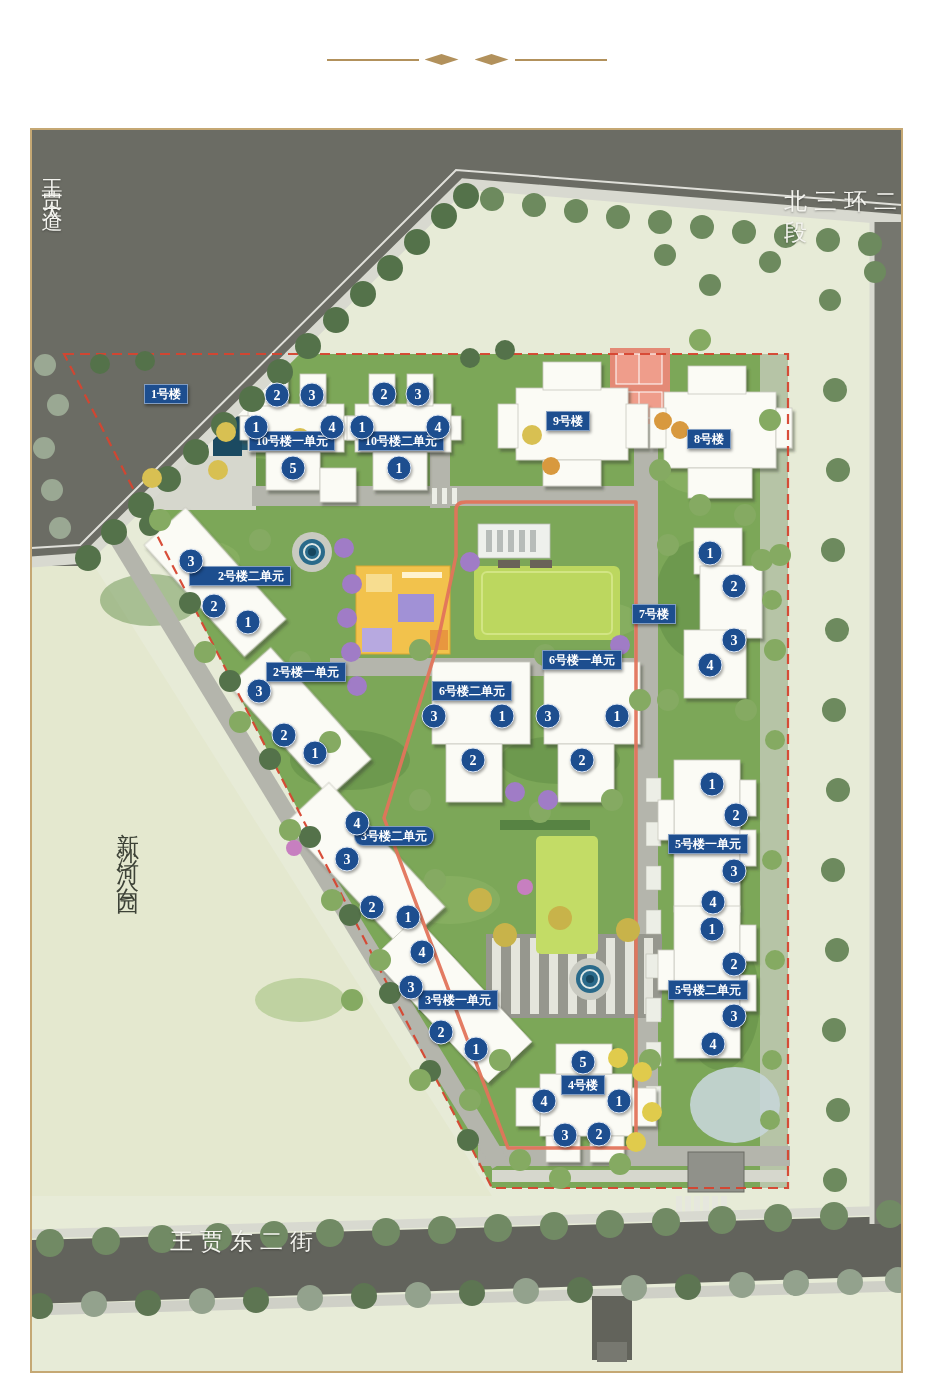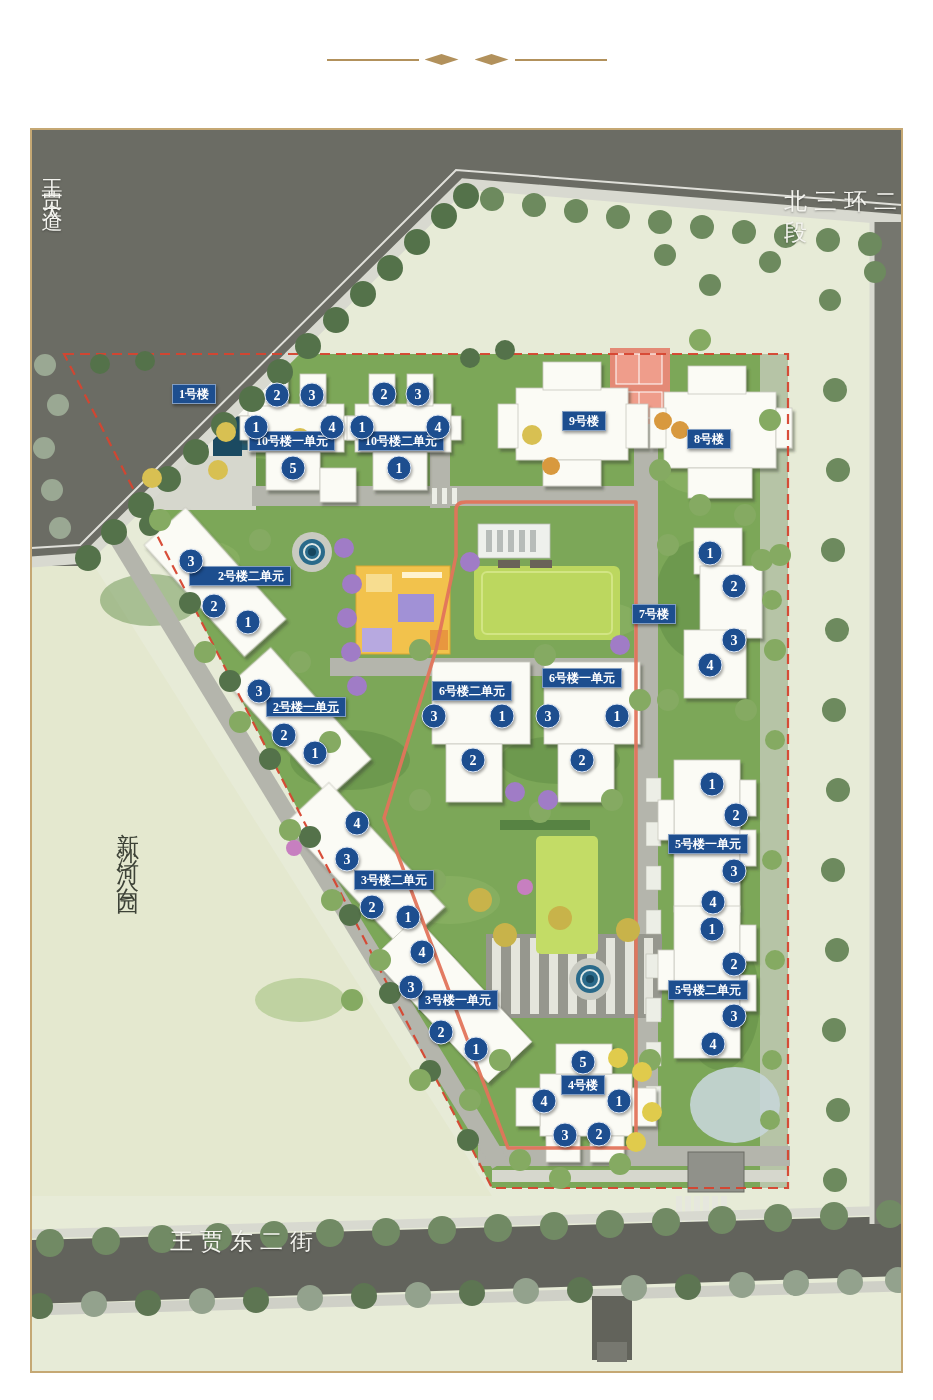--- a/index.html
+++ b/index.html
@@ -503,57 +503,57 @@
 
     <rect x="31" y="129" width="871" height="1243" fill="none" stroke="#c5a874" stroke-width="2"></rect>
   </svg>
 
   <div class="street street-v" style="left:38px;top:162px;">王贾大道</div>
   <div class="street street-h" style="left:752px;top:186px;margin-left:32px;">北三环二段</div>
   <div class="street street-h" style="left:170px;top:1226px;">王贾东二街</div>
   <div class="park-label" style="left:112px;top:815px;">新沙河公园</div>
 
   <div class="markers">
-      <div class="bldg-label" style="left: 194px; top: 394px;">1号楼</div>
+      <div class="bldg-label" style="left: 166px; top: 394px;">1号楼</div>
       <div class="bldg-label" style="left: 292px; top: 441px;">10号楼一单元</div>
       <div class="unit-circle" style="left: 277px; top: 395px;">2</div>
       <div class="unit-circle" style="left: 312px; top: 395px;">3</div>
       <div class="unit-circle" style="left: 256px; top: 427px;">1</div>
       <div class="unit-circle" style="left: 332px; top: 427px;">4</div>
       <div class="unit-circle" style="left: 293px; top: 468px;">5</div>
       <div class="bldg-label" style="left: 401px; top: 441px;">10号楼二单元</div>
       <div class="unit-circle" style="left: 384px; top: 394px;">2</div>
       <div class="unit-circle" style="left: 418px; top: 394px;">3</div>
       <div class="unit-circle" style="left: 362px; top: 427px;">1</div>
       <div class="unit-circle" style="left: 438px; top: 427px;">4</div>
       <div class="unit-circle" style="left: 399px; top: 468px;">1</div>
-      <div class="bldg-label" style="left: 584px; top: 421px;">9号楼</div>
+      <div class="bldg-label" style="left: 568px; top: 421px;">9号楼</div>
       <div class="bldg-label" style="left: 709px; top: 439px;">8号楼</div>
       <div class="bldg-label" style="left: 240px; top: 576px; padding-left: 28px;">2号楼二单元</div>
       <div class="unit-circle" style="left: 191px; top: 561px;">3</div>
       <div class="unit-circle" style="left: 214px; top: 606px;">2</div>
       <div class="unit-circle" style="left: 248px; top: 622px;">1</div>
-      <div class="bldg-label" style="left: 306px; top: 707px; text-decoration: underline;">2号楼一单元</div>
+      <div class="bldg-label" style="left: 306px; top: 672px;">2号楼一单元</div>
       <div class="unit-circle" style="left: 259px; top: 691px;">3</div>
       <div class="unit-circle" style="left: 284px; top: 735px;">2</div>
       <div class="unit-circle" style="left: 315px; top: 753px;">1</div>
       <div class="bldg-label" style="left: 472px; top: 691px;">6号楼二单元</div>
       <div class="unit-circle" style="left: 434px; top: 716px;">3</div>
       <div class="unit-circle" style="left: 502px; top: 716px;">1</div>
       <div class="unit-circle" style="left: 473px; top: 760px;">2</div>
-      <div class="bldg-label" style="left: 582px; top: 678px;">6号楼一单元</div>
+      <div class="bldg-label" style="left: 582px; top: 660px;">6号楼一单元</div>
       <div class="unit-circle" style="left: 548px; top: 716px;">3</div>
       <div class="unit-circle" style="left: 617px; top: 716px;">1</div>
       <div class="unit-circle" style="left: 582px; top: 760px;">2</div>
       <div class="bldg-label" style="left: 654px; top: 614px;">7号楼</div>
       <div class="unit-circle" style="left: 710px; top: 553px;">1</div>
       <div class="unit-circle" style="left: 734px; top: 586px;">2</div>
       <div class="unit-circle" style="left: 734px; top: 640px;">3</div>
       <div class="unit-circle" style="left: 710px; top: 665px;">4</div>
-      <div class="bldg-label" style="left: 394px; top: 880px;">3号楼二单元</div>
+      <div class="bldg-label" style="left: 394px; top: 836px; border-radius: 9px;">3号楼二单元</div>
       <div class="unit-circle" style="left: 357px; top: 823px;">4</div>
       <div class="unit-circle" style="left: 347px; top: 859px;">3</div>
       <div class="unit-circle" style="left: 372px; top: 907px;">2</div>
       <div class="unit-circle" style="left: 408px; top: 917px;">1</div>
       <div class="bldg-label" style="left: 458px; top: 1000px; text-align: right;">3号楼一单元</div>
       <div class="unit-circle" style="left: 422px; top: 952px;">4</div>
       <div class="unit-circle" style="left: 411px; top: 987px;">3</div>
       <div class="unit-circle" style="left: 441px; top: 1032px;">2</div>
       <div class="unit-circle" style="left: 476px; top: 1049px;">1</div>
       <div class="bldg-label" style="left: 708px; top: 844px;">5号楼一单元</div>

